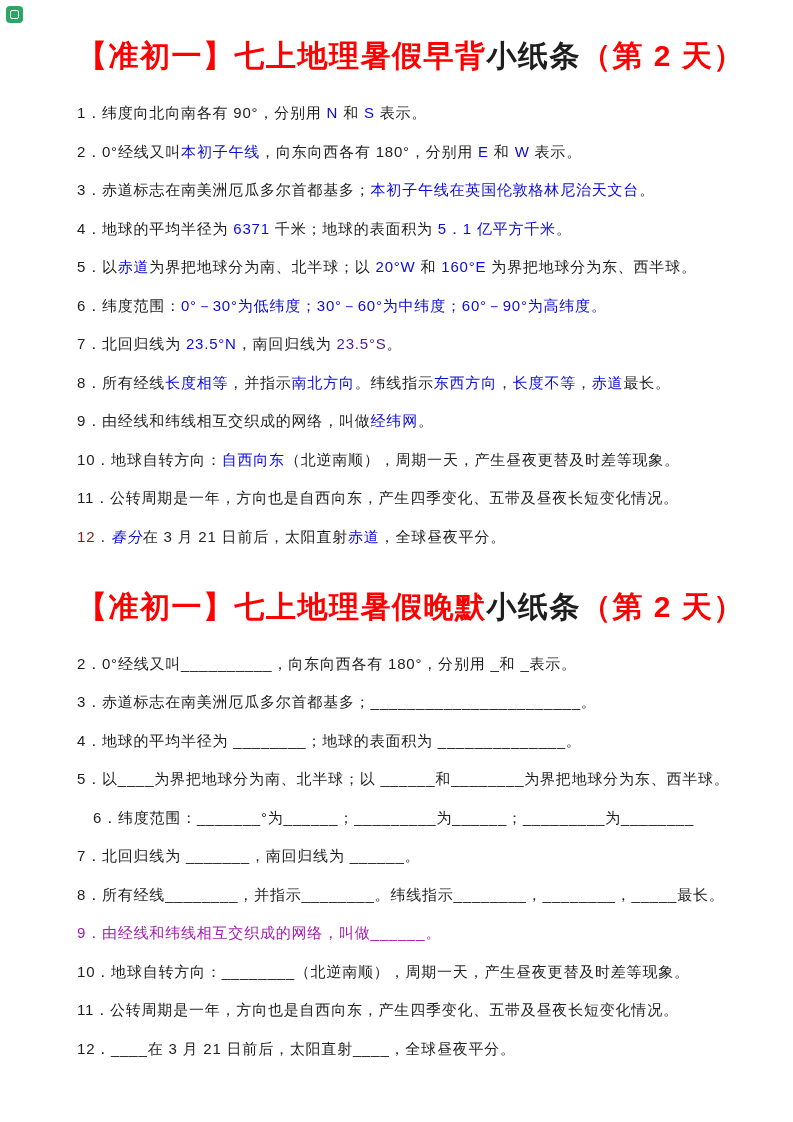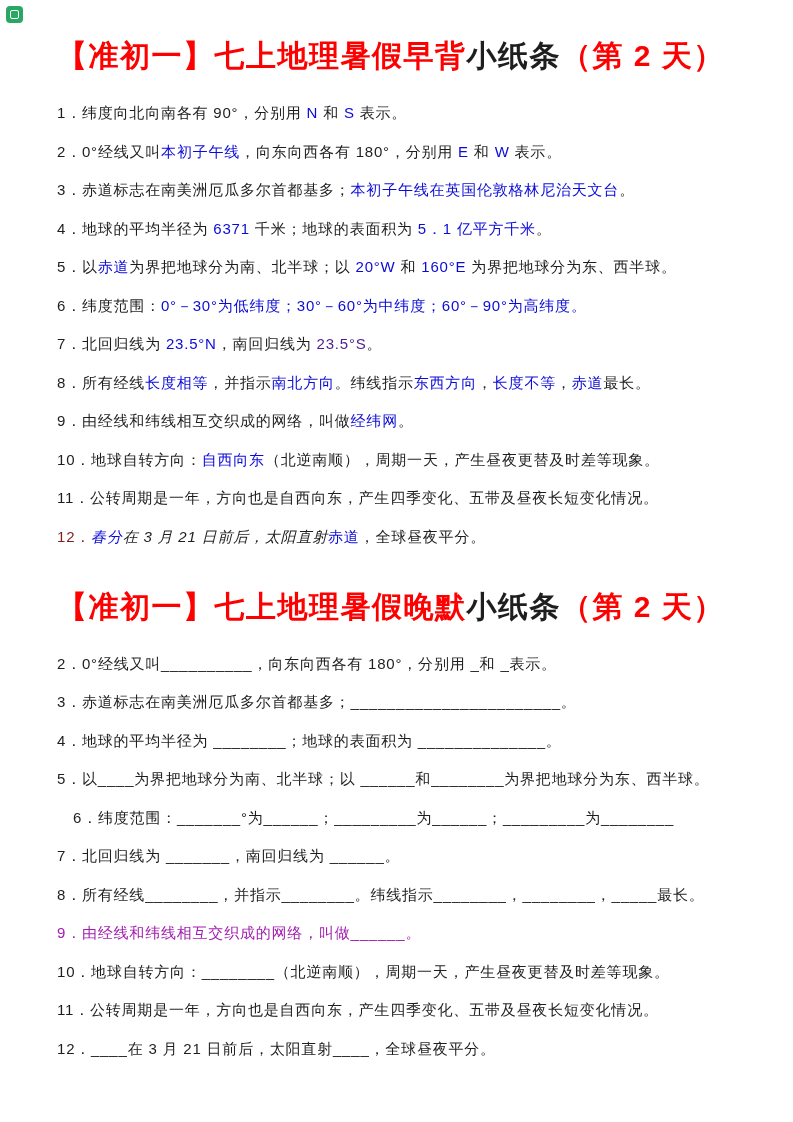--- a/index.html
+++ b/index.html
@@ -5,21 +5,21 @@
   * { margin:0; padding:0; box-sizing:border-box; }
   html,body { background:#ffffff; }
   body {
     width:793px; height:1122px;
     font-family:"Liberation Sans","DejaVu Sans",sans-serif;
     position:relative; overflow:hidden;
   }
   .page {
     position:relative;
     width:793px; height:1122px;
-    padding:36px 28px 0 57px;
+    padding:36px 28px 0 77px;
     background:#ffffff;
   }
   .corner-icon {
     position:absolute; top:6px; left:6px;
     width:17px; height:17px; border-radius:4px;
     display:flex; align-items:center; justify-content:center;
   }
   .corner-icon .inner {
     width:9px; height:9px;
     border:1.5px solid #ffffff;
@@ -55,21 +55,21 @@
         <div class="item-line"><span style="color: rgb(30, 30, 30);">2．0°经线又叫</span><span style="color: rgb(11, 11, 214);">本初子午线</span><span style="color: rgb(30, 30, 30);">，向东向西各有 180°，分别用 </span><span style="color: rgb(11, 11, 214);">E</span><span style="color: rgb(30, 30, 30);"> 和 </span><span style="color: rgb(11, 11, 214);">W</span><span style="color: rgb(30, 30, 30);"> 表示。</span></div>
         <div class="item-line"><span style="color: rgb(30, 30, 30);">3．赤道标志在南美洲厄瓜多尔首都基多；</span><span style="color: rgb(11, 11, 214);">本初子午线在英国伦敦格林尼治天文台</span><span style="color: rgb(30, 30, 30);">。</span></div>
         <div class="item-line"><span style="color: rgb(30, 30, 30);">4．地球的平均半径为 </span><span style="color: rgb(11, 11, 214);">6371</span><span style="color: rgb(30, 30, 30);"> 千米；地球的表面积为 </span><span style="color: rgb(11, 11, 214);">5．1 亿平方千米</span><span style="color: rgb(30, 30, 30);">。</span></div>
         <div class="item-line"><span style="color: rgb(30, 30, 30);">5．以</span><span style="color: rgb(11, 11, 214);">赤道</span><span style="color: rgb(30, 30, 30);">为界把地球分为南、北半球；以 </span><span style="color: rgb(11, 11, 214);">20°W</span><span style="color: rgb(30, 30, 30);"> 和 </span><span style="color: rgb(11, 11, 214);">160°E</span><span style="color: rgb(30, 30, 30);"> 为界把地球分为东、西半球。</span></div>
         <div class="item-line"><span style="color: rgb(30, 30, 30);">6．纬度范围：</span><span style="color: rgb(11, 11, 214);">0°－30°为低纬度；30°－60°为中纬度；60°－90°为高纬度。</span></div>
         <div class="item-line"><span style="color: rgb(30, 30, 30);">7．北回归线为 </span><span style="color: rgb(11, 11, 214);">23.5°N</span><span style="color: rgb(30, 30, 30);">，南回归线为 </span><span style="color: #4c1d95;">23.5°S</span><span style="color: rgb(30, 30, 30);">。</span></div>
         <div class="item-line"><span style="color: rgb(30, 30, 30);">8．所有经线</span><span style="color: rgb(11, 11, 214);">长度相等</span><span style="color: rgb(30, 30, 30);">，并指示</span><span style="color: rgb(11, 11, 214);">南北方向</span><span style="color: rgb(30, 30, 30);">。纬线指示</span><span style="color: rgb(11, 11, 214);">东西方向</span><span style="color: rgb(30, 30, 30);">，</span><span style="color: rgb(11, 11, 214);">长度不等</span><span style="color: rgb(30, 30, 30);">，</span><span style="color: rgb(11, 11, 214);">赤道</span><span style="color: rgb(30, 30, 30);">最长。</span></div>
         <div class="item-line"><span style="color: rgb(30, 30, 30);">9．由经线和纬线相互交织成的网络，叫做</span><span style="color: rgb(11, 11, 214);">经纬网</span><span style="color: rgb(30, 30, 30);">。</span></div>
         <div class="item-line"><span style="color: rgb(30, 30, 30);">10．地球自转方向：</span><span style="color: rgb(11, 11, 214);">自西向东</span><span style="color: rgb(30, 30, 30);">（北逆南顺），周期一天，产生昼夜更替及时差等现象。</span></div>
         <div class="item-line"><span style="color: rgb(30, 30, 30);">11．公转周期是一年，方向也是自西向东，产生四季变化、五带及昼夜长短变化情况。</span></div>
-        <div class="item-line"><span style="color: #7f1d1d;">12．</span><span style="color: rgb(11, 11, 214); font-style: italic;">春分</span><span style="color: rgb(30, 30, 30); font-style: italic;">在 3 月 21 日前后，太阳直射</span><span style="color: rgb(11, 11, 214);">赤道</span><span style="color: rgb(30, 30, 30);">，全球昼夜平分。</span></div>
+        <div class="item-line"><span style="color: #7f1d1d;">12．</span><span style="color: rgb(11, 11, 214); font-style: italic;">春分</span><span style="color: rgb(30, 30, 30);">在 3 月 21 日前后，太阳直射</span><span style="color: rgb(11, 11, 214);">赤道</span><span style="color: rgb(30, 30, 30);">，全球昼夜平分。</span></div>
       </div>
   </div>
 
   <div class="section-block">
     <div class="section-title"><span style="color: rgb(254, 0, 0);">【准初一】七上地理暑假晚默</span><span style="color: rgb(30, 30, 30);">小纸条</span><span style="color: rgb(254, 0, 0);">（第 2 天）</span></div>
     <div class="item-list">
         <div class="item-line"><span style="color: rgb(30, 30, 30);">2．0°经线又叫__________，向东向西各有 180°，分别用 _和 _表示。</span></div>
         <div class="item-line"><span style="color: rgb(30, 30, 30);">3．赤道标志在南美洲厄瓜多尔首都基多；_______________________。</span></div>
         <div class="item-line"><span style="color: rgb(30, 30, 30);">4．地球的平均半径为 ________；地球的表面积为 ______________。</span></div>
         <div class="item-line"><span style="color: rgb(30, 30, 30);">5．以____为界把地球分为南、北半球；以 ______和________为界把地球分为东、西半球。</span></div>

